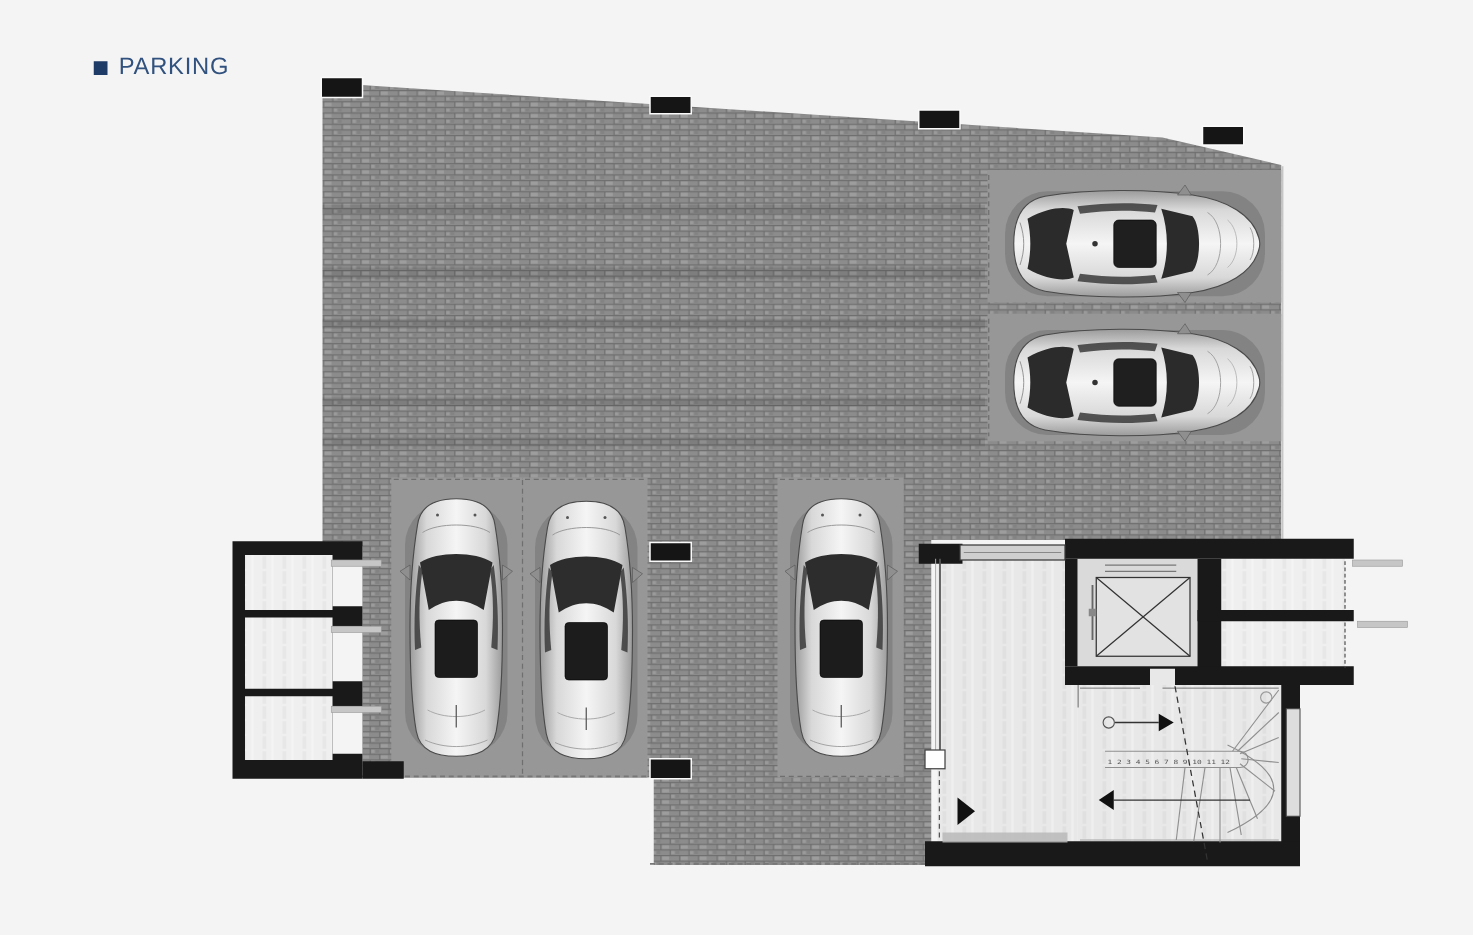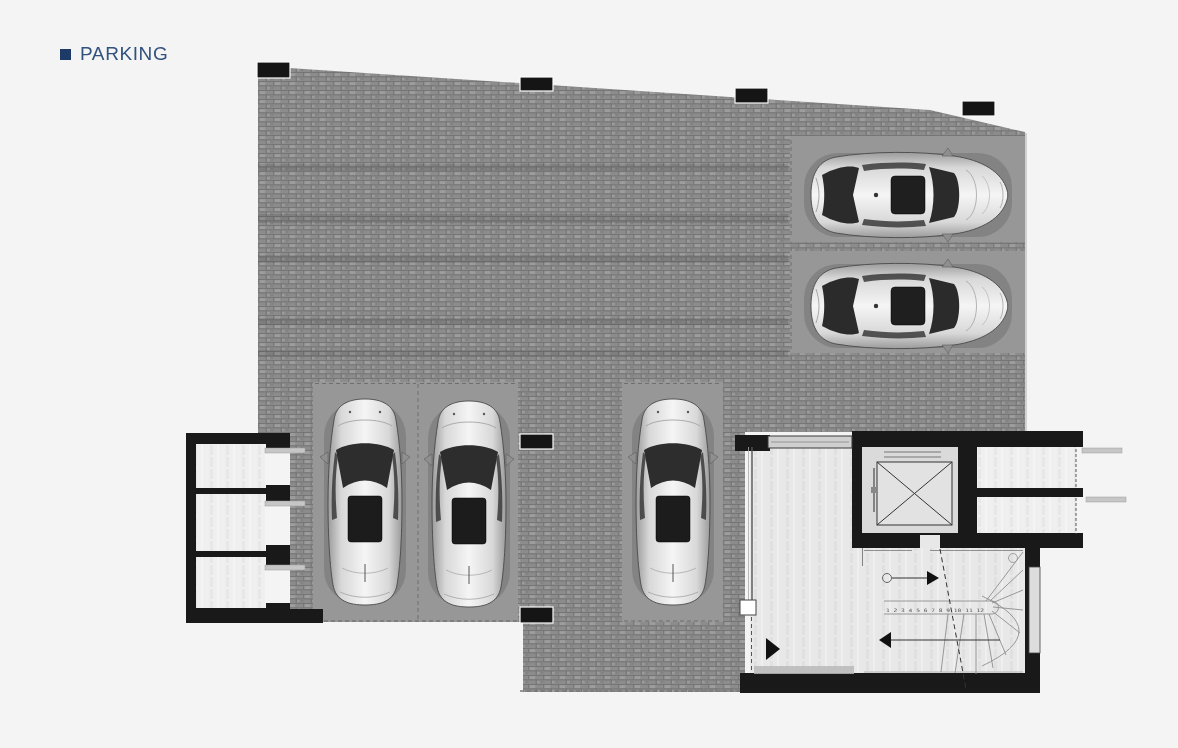--- a/index.html
+++ b/index.html
@@ -1,19 +1,19 @@
 <!DOCTYPE html>
 <html style="--accent-navy: #31517e; --bullet-navy: #1e3a66; --page-bg: #f4f4f5; --paving-base: #8c8c8c; --paving-joint: #6f6f6f; --pad-gray: #979797; --wall-black: #191919; --room-floor: #efefef; --lobby-floor: #e8e8e8; --elevator-floor: #dadada; --stair-stroke: #8f8f8f;"><head>
 <meta charset="utf-8">
 <style>
   html,body{margin:0;padding:0;}
   body{background:var(--page-bg,#f4f4f5);font-family:"Liberation Sans",sans-serif;}
   .canvas{position:relative;width:1178px;height:748px;background:var(--page-bg,#f4f4f5);overflow:hidden;}
   .plan-svg{position:absolute;left:0;top:0;}
-  .hdr{position:absolute;left:12px;top:43px;display:flex;align-items:center;gap:9px;z-index:5;padding-left:48px;}
+  .hdr{position:absolute;left:27px;top:43px;display:flex;align-items:center;gap:9px;z-index:5;padding-left:48px;}
   .hdr .bullet{width:11px;height:11px;background:var(--bullet-navy,#1e3a66);}
   .hdr h1{margin:0;font-size:19px;font-weight:500;letter-spacing:0.6px;color:var(--accent-navy,#31517e);}
 </style>
 </head>
 <body>
 
 <div class="canvas">
 
   <div class="hdr">
     <span class="bullet"></span>

